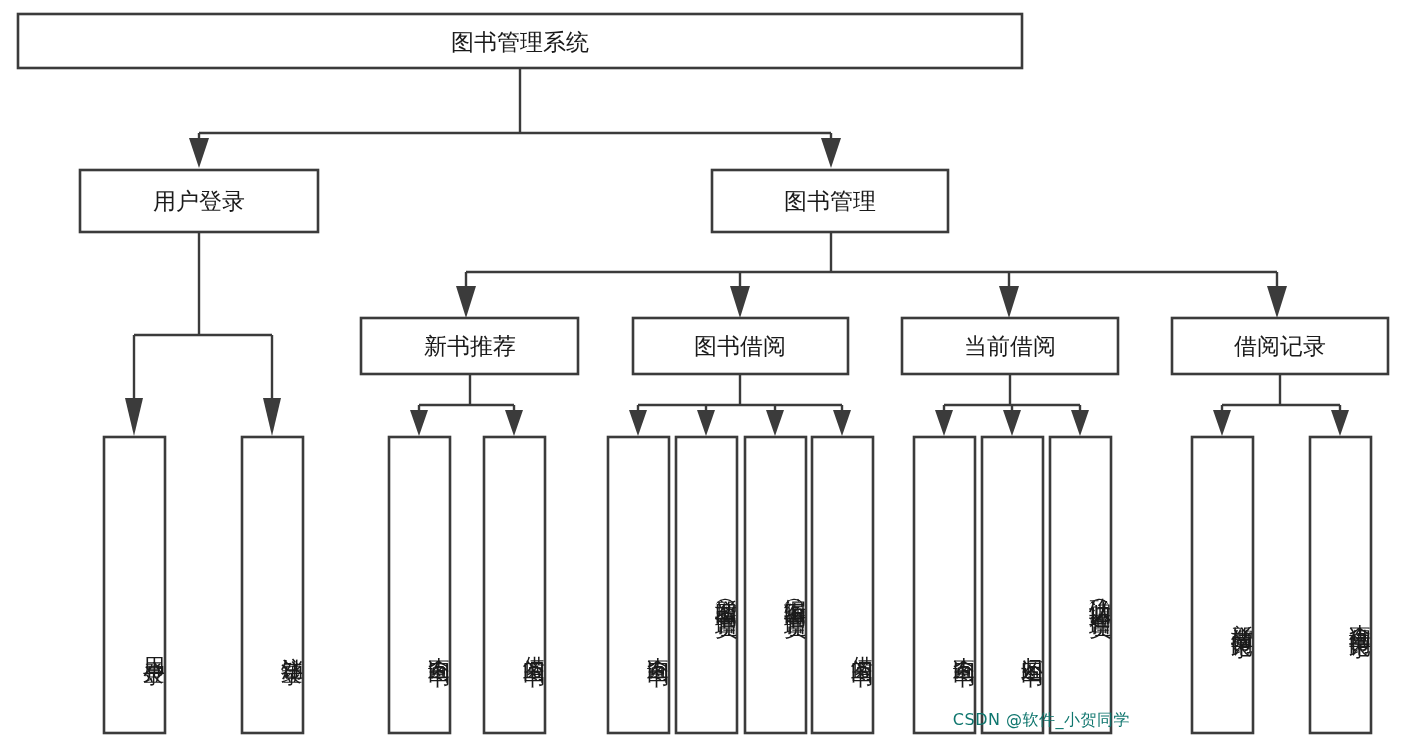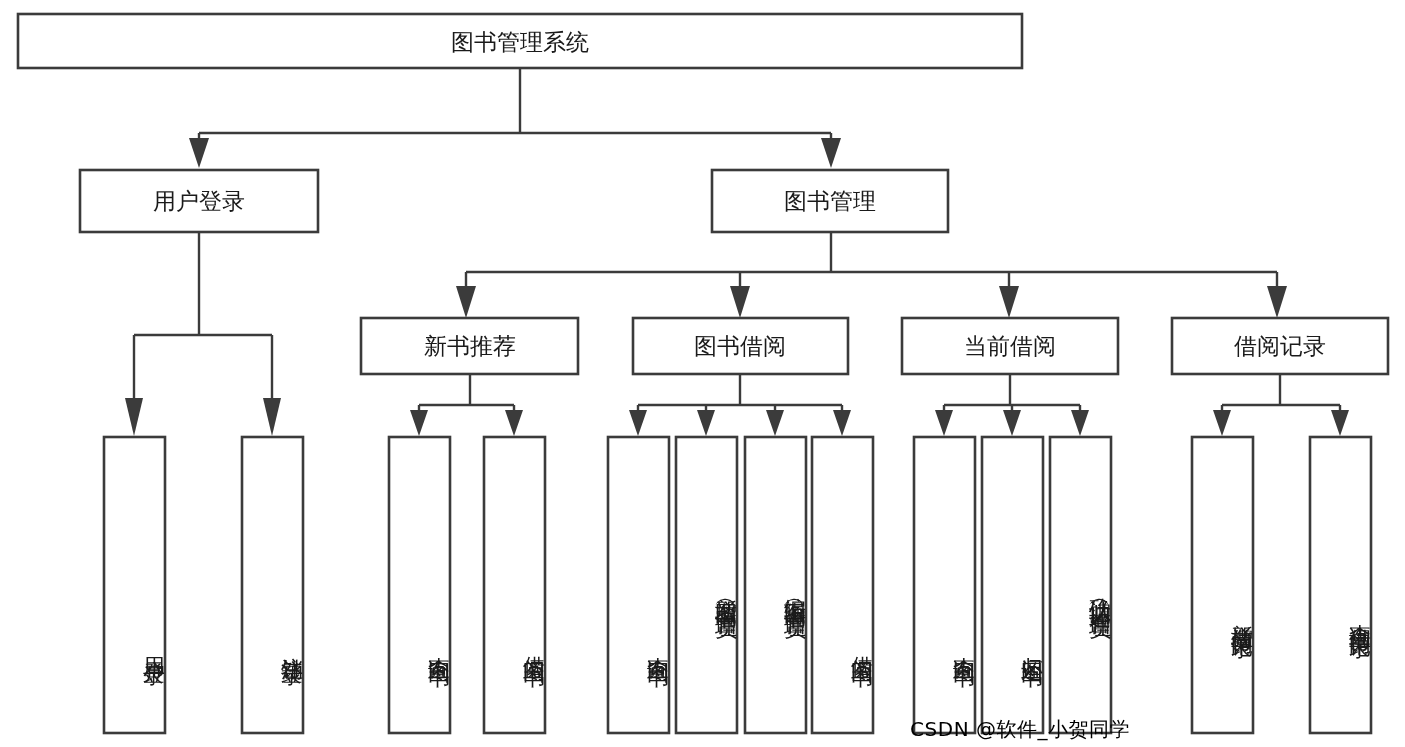--- a/index.html
+++ b/index.html
@@ -61,24 +61,24 @@
     letter-spacing: 3px;
     white-space: nowrap;
     display: flex;
     align-items: flex-start;
     justify-content: center;
     pointer-events: none;
   }
   .watermark {
     position: absolute;
     right: 8px;
-    bottom: 4px;
-    font-family: "DejaVu Sans", "Liberation Sans", sans-serif;
-    font-size: 20px;
-    color: #000000;
+    bottom: 16px;
+    font-family: "DejaVu Sans", "Liberation Sans", sans-serif;
+    font-size: 16px;
+    color: #0f766e;
     white-space: nowrap;
     letter-spacing: 0.5px;
   }
 </style>
 </head>
 <body>
 
 <div id="diagram-root">
 
   <svg id="flow-svg" viewBox="0 0 1405 747">

